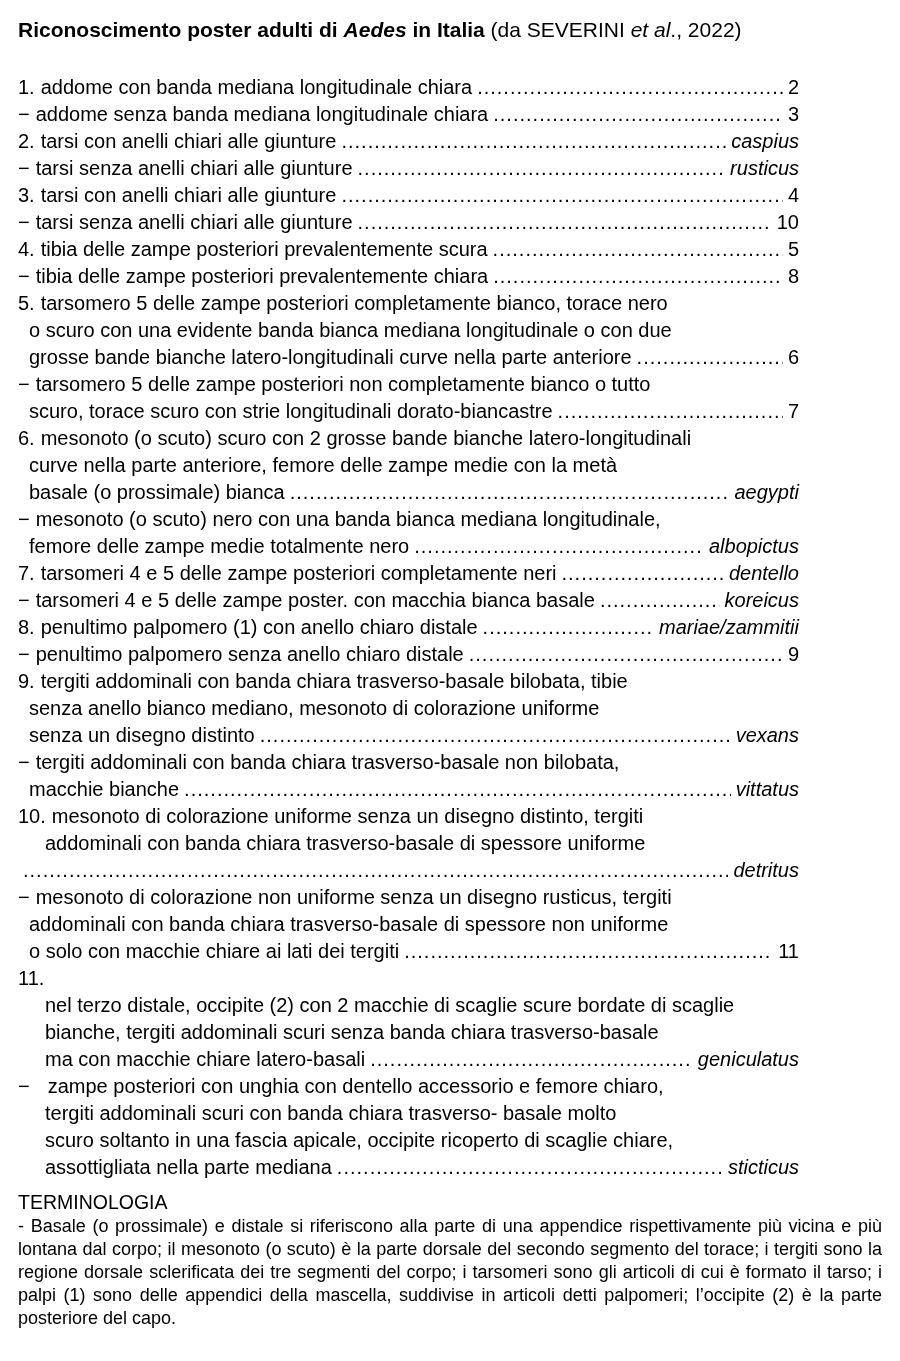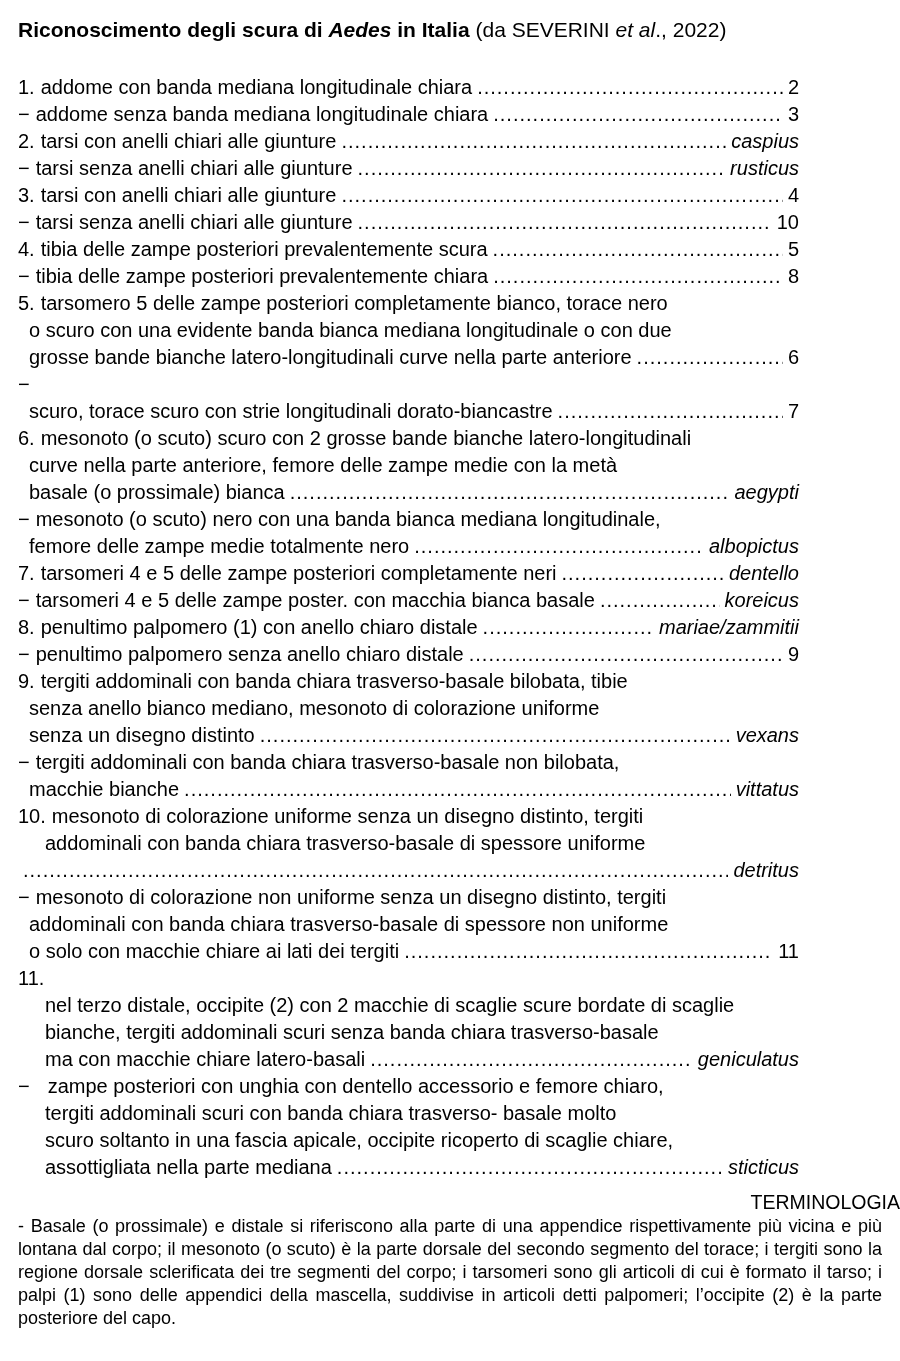--- a/index.html
+++ b/index.html
@@ -45,34 +45,33 @@
     min-width: 8px;
     letter-spacing: 1px;
   }
   .ref { flex: 0 0 auto; }
   .ind1 { padding-left: 11px; }
   .ind2 { padding-left: 27px; }
   .term-head {
     font-size: 19.5px;
     line-height: 26px;
     margin-top: 8px;
-    text-align: right;
   }
   .term-body {
     width: 864px;
     font-size: 18px;
     line-height: 23px;
     text-align: justify;
   }
 </style>
 </head>
 <body>
 
 <div class="page">
-  <div class="title" id="doc-title"><span>Riconoscimento degli scura di </span><span class="it">Aedes</span><span> in Italia</span><span class="rg"> (da SEVERINI </span><span class="rg it">et al</span><span class="rg">., 2022)</span></div>
+  <div class="title" id="doc-title"><span>Riconoscimento poster adulti di </span><span class="it">Aedes</span><span> in Italia</span><span class="rg"> (da SEVERINI </span><span class="rg it">et al</span><span class="rg">., 2022)</span></div>
   <div class="key" id="key">
       <div class="kline">
         <span class="marker">1.</span>
         <span class="ktext">addome con banda mediana longitudinale chiara</span>
         <span class="leader">................................................................................................................................................................</span>
         <span class="ref">2</span>
       </div>
       <div class="kline">
         <span class="marker">−</span>
         <span class="ktext">addome senza banda mediana longitudinale chiara</span>
@@ -122,20 +121,21 @@
       <div class="kline ind1">
         <span class="ktext">o scuro con una evidente banda bianca mediana longitudinale o con due</span>
       </div>
       <div class="kline ind1">
         <span class="ktext">grosse bande bianche latero-longitudinali curve nella parte anteriore</span>
         <span class="leader">................................................................................................................................................................</span>
         <span class="ref">6</span>
       </div>
       <div class="kline">
         <span class="marker">−</span>
+        <span class="ktext">tarsomero 5 delle zampe posteriori non completamente bianco o tutto</span>
       </div>
       <div class="kline ind1">
         <span class="ktext">scuro, torace scuro con strie longitudinali dorato-biancastre</span>
         <span class="leader">................................................................................................................................................................</span>
         <span class="ref">7</span>
       </div>
       <div class="kline">
         <span class="marker">6.</span>
         <span class="ktext">mesonoto (o scuto) scuro con 2 grosse bande bianche latero-longitudinali</span>
       </div>
@@ -208,21 +208,21 @@
       <div class="kline ind2">
         <span class="ktext">addominali con banda chiara trasverso-basale di spessore uniforme</span>
       </div>
       <div class="kline">
         <span class="ktext"></span>
         <span class="leader">................................................................................................................................................................</span>
         <span class="ref it">detritus</span>
       </div>
       <div class="kline">
         <span class="marker">−</span>
-        <span class="ktext">mesonoto di colorazione non uniforme senza un disegno distinto, tergiti</span>
+        <span class="ktext">mesonoto di colorazione non uniforme senza un disegno rusticus, tergiti</span>
       </div>
       <div class="kline ind1">
         <span class="ktext">addominali con banda chiara trasverso-basale di spessore non uniforme</span>
       </div>
       <div class="kline ind1">
         <span class="ktext">o solo con macchie chiare ai lati dei tergiti</span>
         <span class="leader">................................................................................................................................................................</span>
         <span class="ref">11</span>
       </div>
       <div class="kline">

